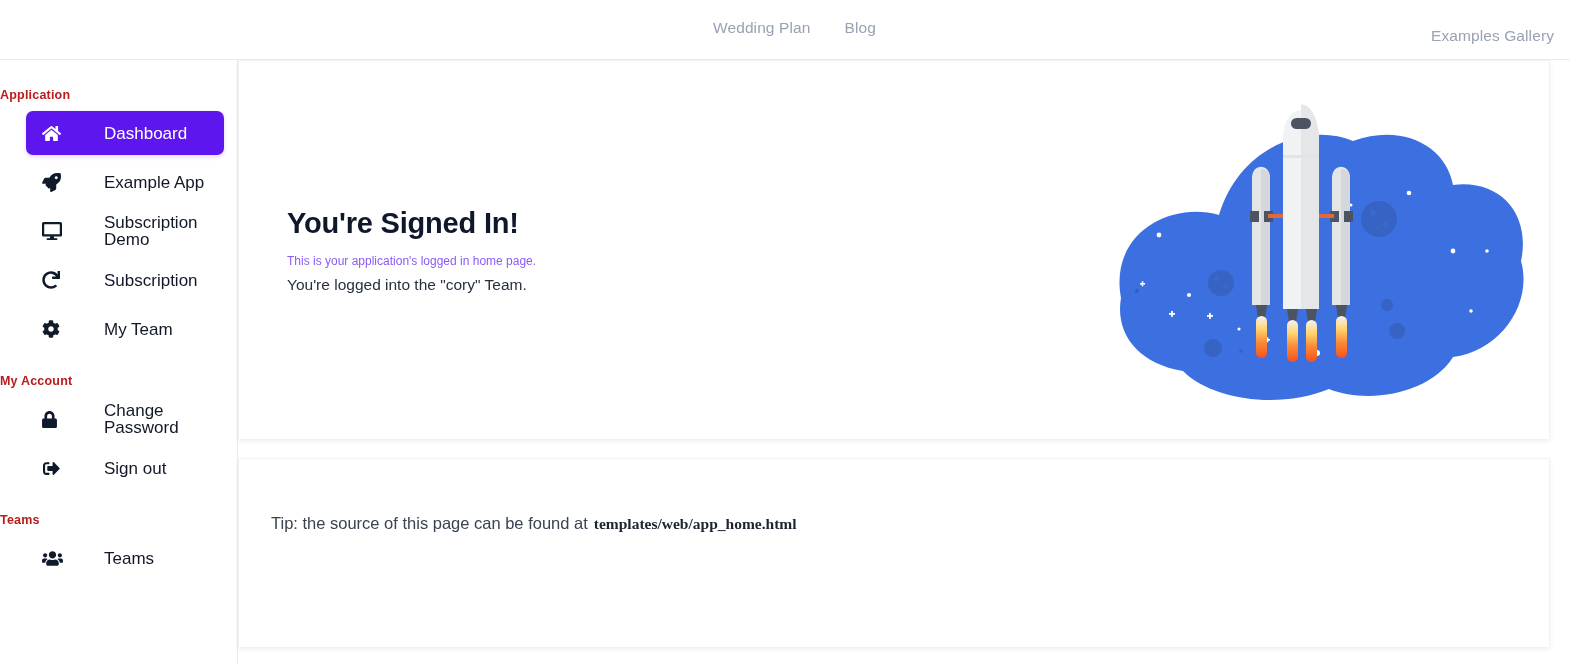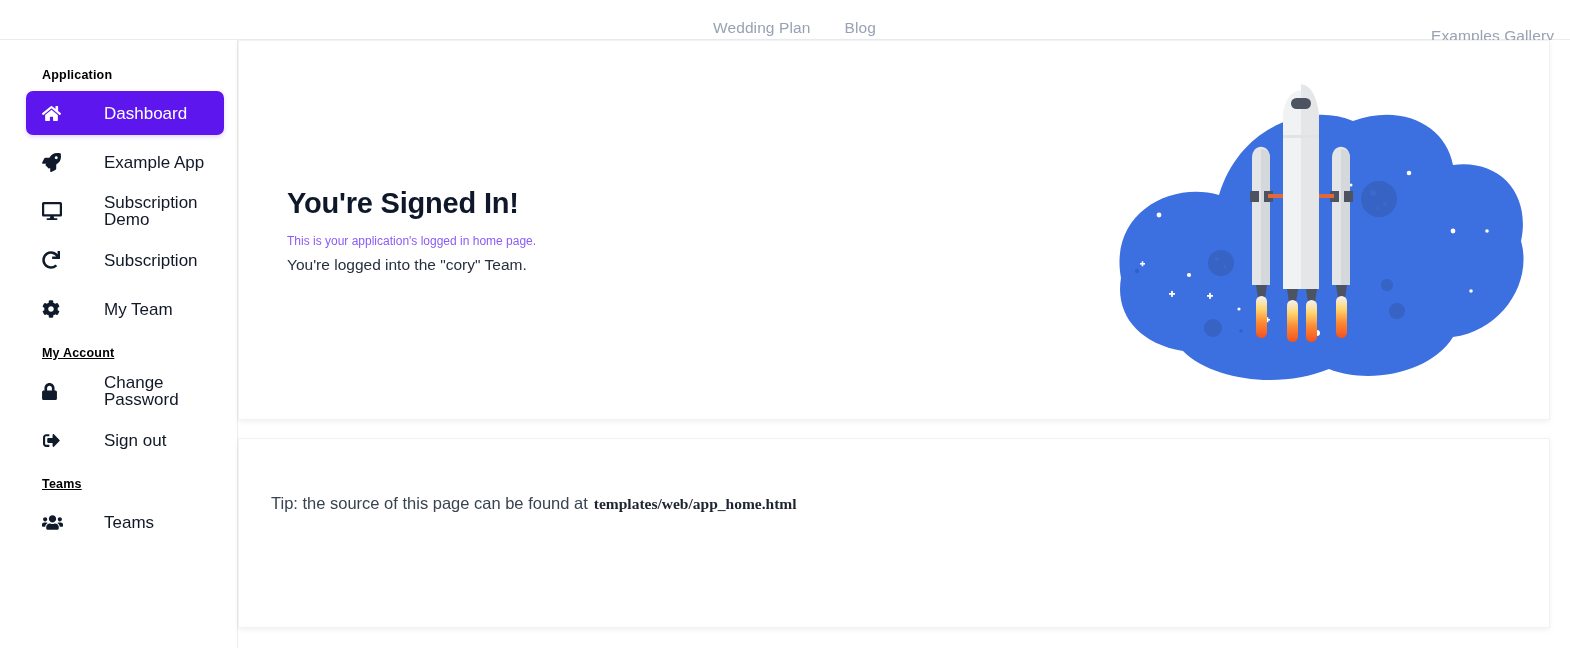--- a/index.html
+++ b/index.html
@@ -9,21 +9,21 @@
     height: 664px;
     overflow: hidden;
     background: #ffffff;
     font-family: "Liberation Sans", sans-serif;
     -webkit-font-smoothing: antialiased;
   }
 
   
   .navbar {
     position: relative;
-    height: 40px;
+    height: 60px;
     background: #ffffff;
     border-bottom: 1px solid #e9ecef;
     display: flex;
     align-items: center;
   }
   .nav-center {
     position: absolute;
     left: 713px;
     top: 0;
     height: 56px;
@@ -59,26 +59,25 @@
     width: 238px;
     flex: 0 0 238px;
     background: #ffffff;
     border-right: 1px solid #ececec;
     padding-top: 28px;
     position: relative;
   }
   .side-heading {
     font-size: 12.5px;
     font-weight: bold;
-    color: #000000;
-    padding-left: 42px;
+    color: #b91c1c;
     margin-bottom: 9px;
     letter-spacing: .2px;
   }
-  .side-heading.gap { margin-top: 15px; text-decoration: underline; }
+  .side-heading.gap { margin-top: 23px; }
 
   .side-item {
     display: flex;
     align-items: center;
     height: 44px;
     margin: 0 13px 5px 26px;
     padding-left: 16px;
     border-radius: 7px;
     color: #111827;
     font-size: 17px;

